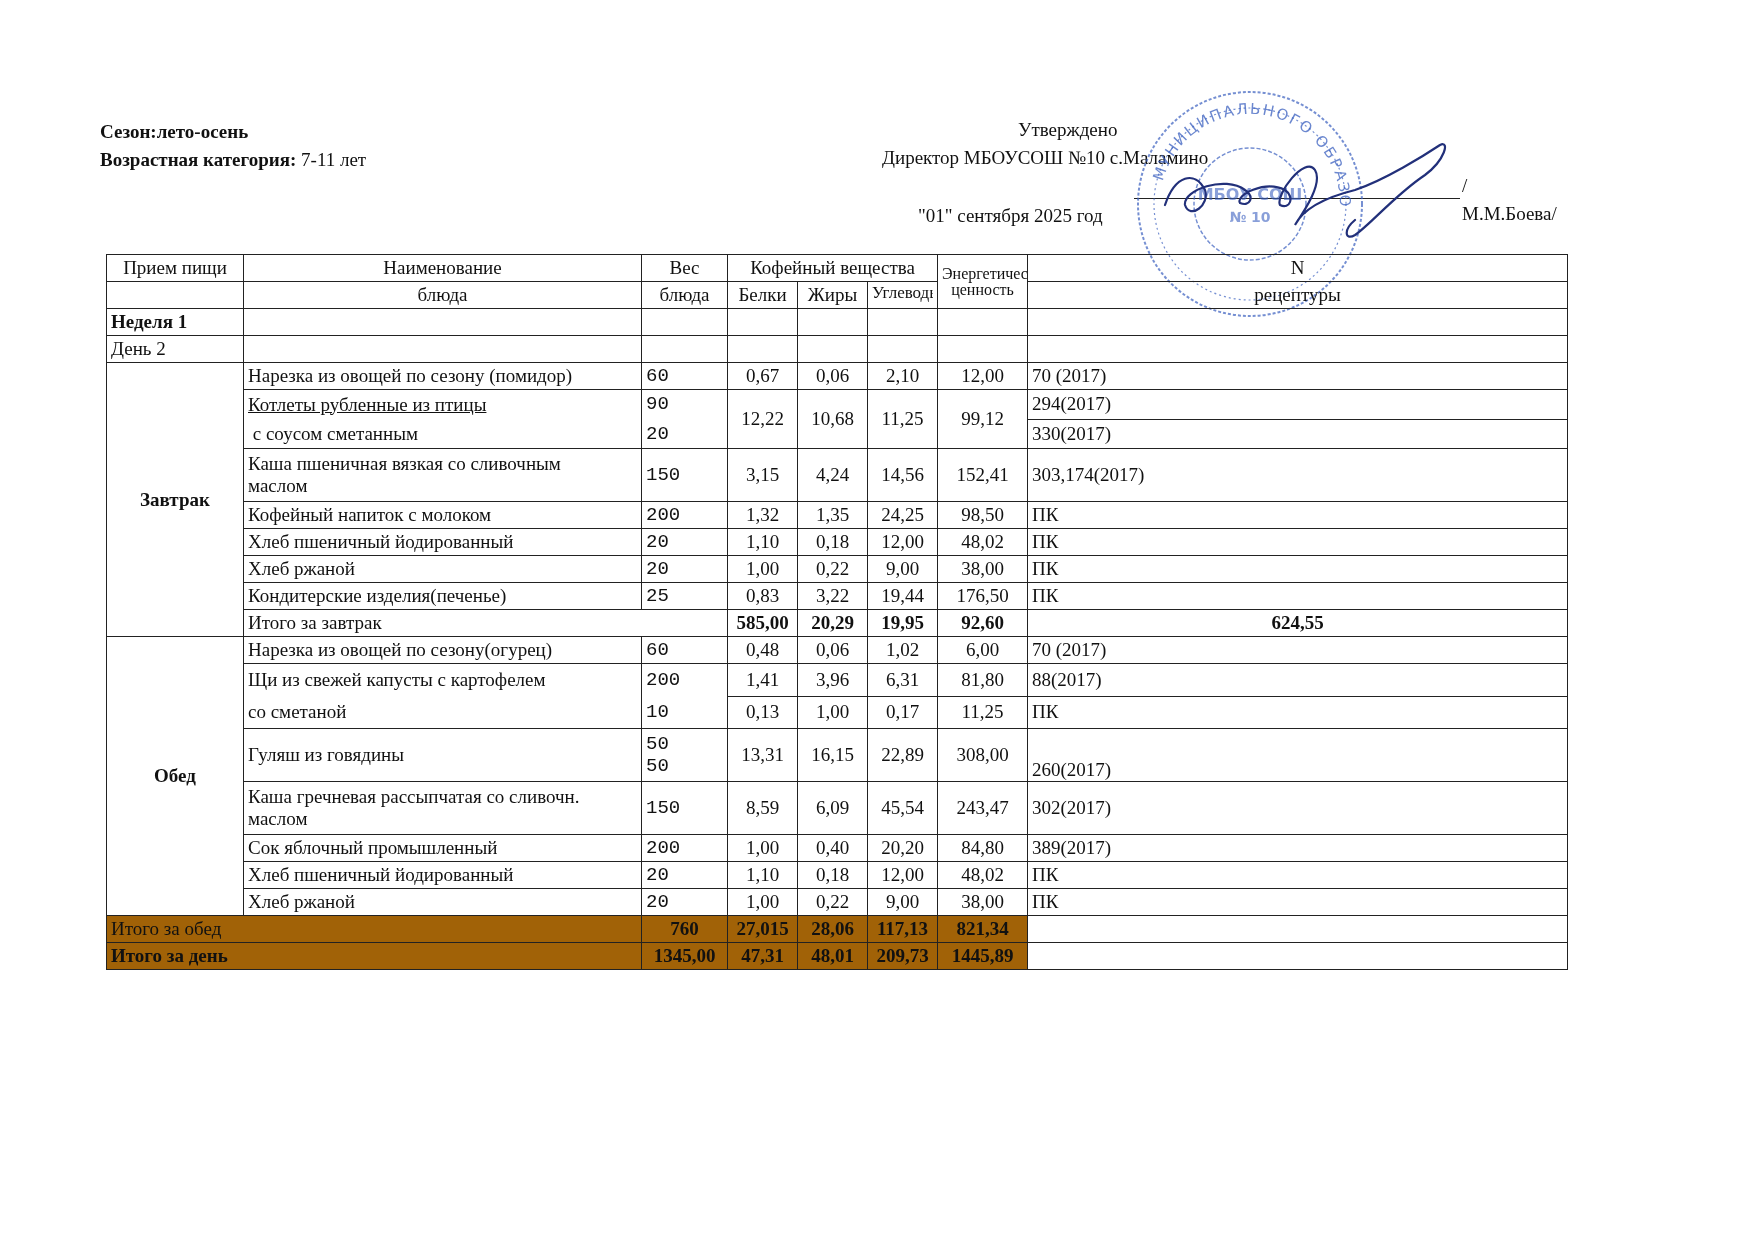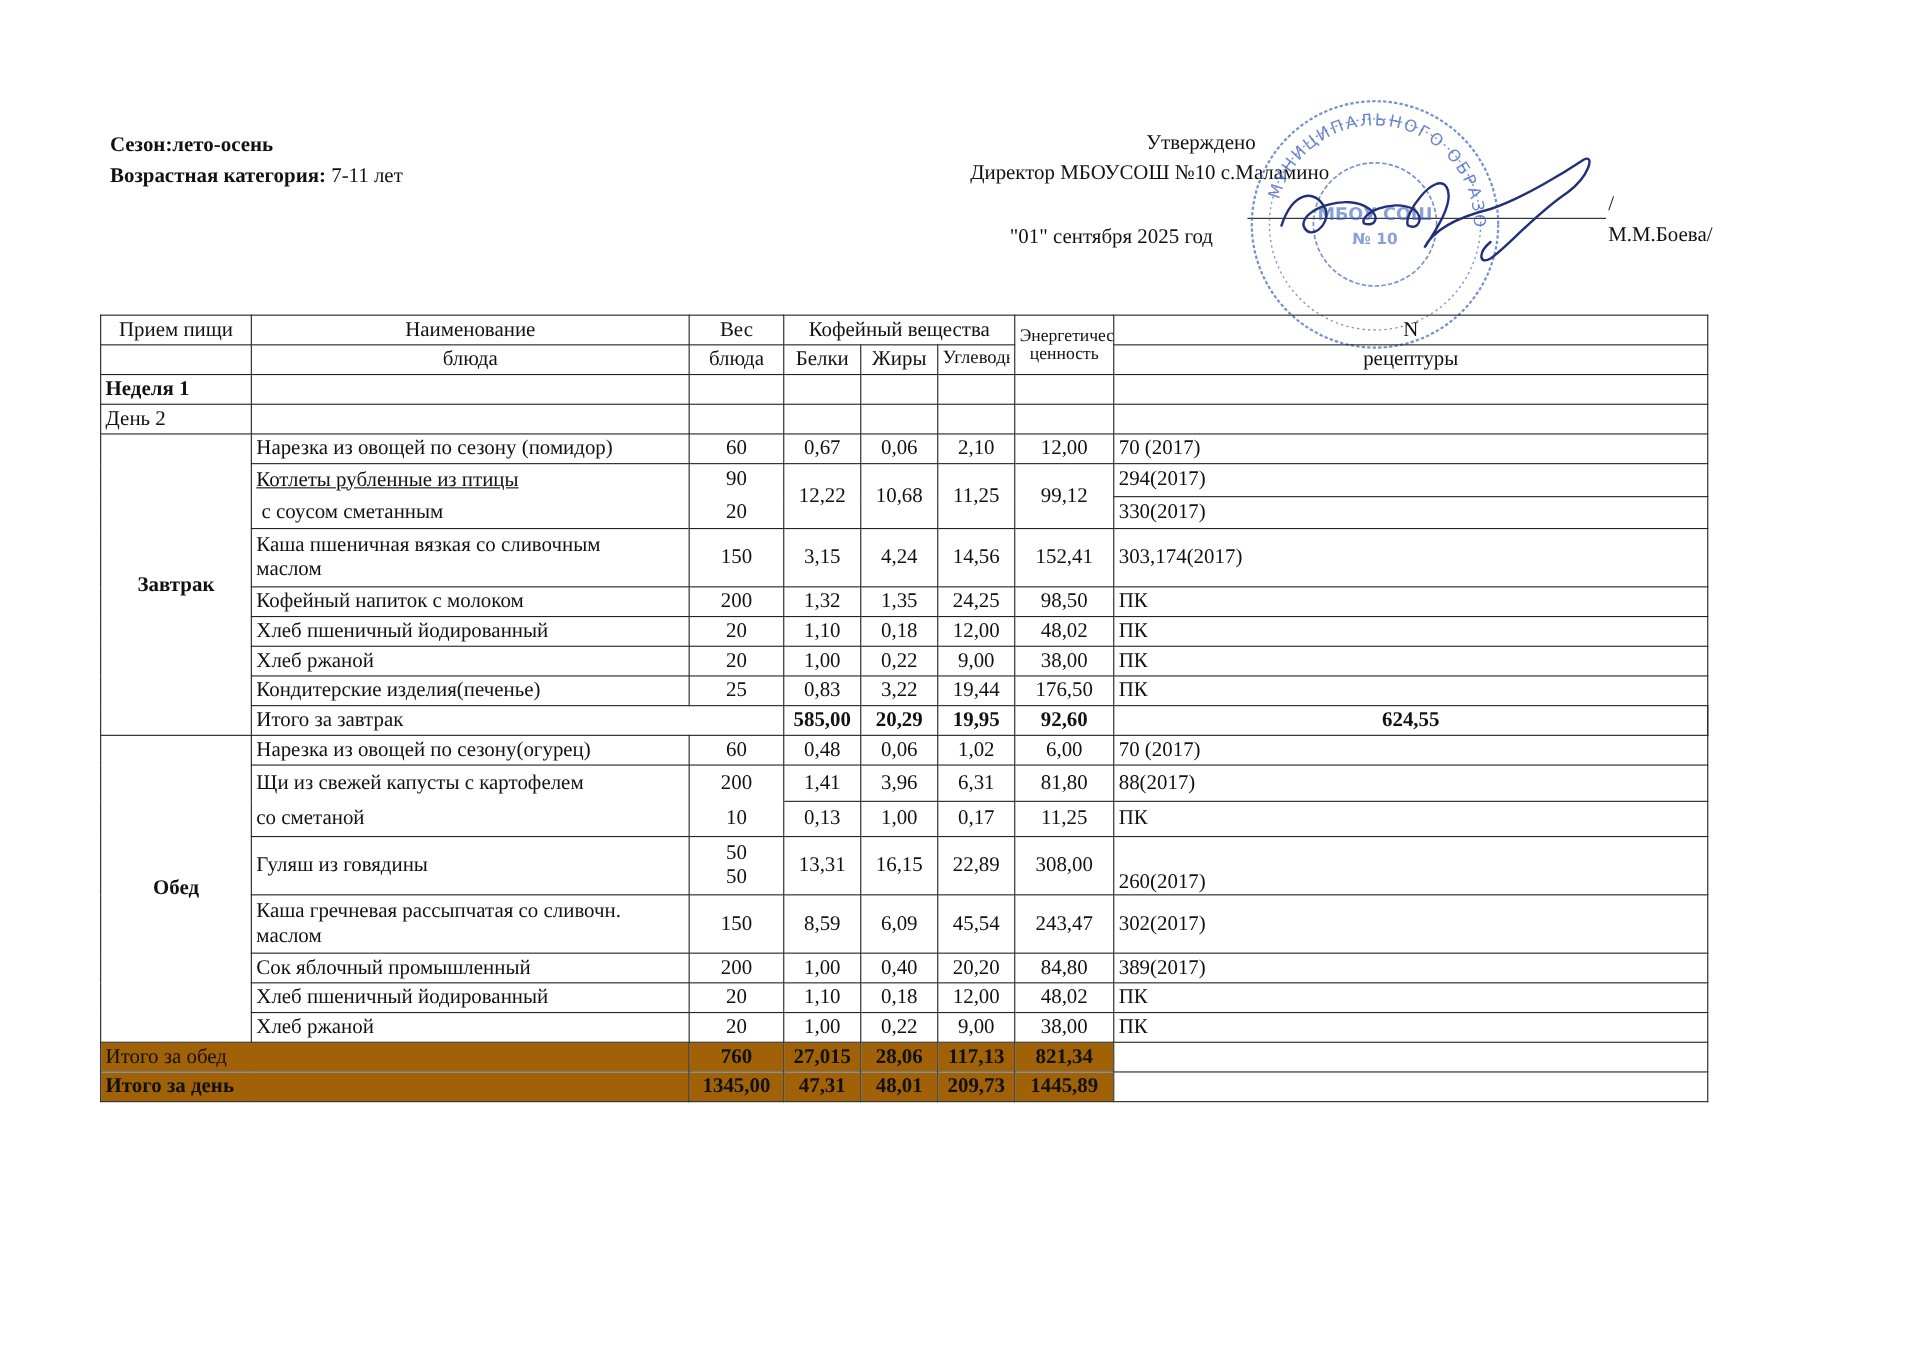--- a/index.html
+++ b/index.html
@@ -3,41 +3,40 @@
 <meta charset="utf-8">
 <style>
   html, body { margin: 0; padding: 0; background: #ffffff; }
   body {
     width: 1754px; height: 1240px; position: relative; overflow: hidden;
     font-family: "Liberation Serif", "DejaVu Serif", serif; color: #111;
   }
   .hdr-left { position: absolute; left: 100px; top: 118px; font-size: 19px; line-height: 28px; }
   .hdr-left b { font-weight: bold; }
   .hdr-right { position: absolute; left: 860px; top: 116px; width: 700px; font-size: 19px; line-height: 28px; }
-  .approved { position: absolute; left: 158px; top: 0; margin-left: 24px; }
+  .approved { position: absolute; left: 158px; top: 0; }
   .director { position: absolute; left: 22px; top: 28px; white-space: nowrap; }
   .sigline { position: absolute; left: 274px; top: 82px; width: 326px; border-bottom: 1.5px solid #222; }
   .signame { position: absolute; left: 602px; top: 56px; }
   .date { position: absolute; left: 58px; top: 86px; white-space: nowrap; }
 
   .stamp { position: absolute; left: 1130px; top: 84px; width: 240px; height: 240px; pointer-events: none; }
   .signature { position: absolute; left: 1155px; top: 135px; width: 300px; height: 110px; pointer-events: none; }
 
   table.menu {
-    position: absolute; left: 91px; top: 254px;
+    position: absolute; left: 106px; top: 254px;
     width: 1461px; border-collapse: collapse; table-layout: fixed;
     font-size: 19px;
-    margin-top: 32px;
   }
   table.menu td {
     border: 1.5px solid #222; padding: 0 4px; height: 26px; line-height: 22px;
     vertical-align: middle; overflow: hidden; white-space: nowrap;
   }
   table.menu td.c { text-align: center; }
-  table.menu td.r { text-align: center; }
+  table.menu td.r { text-align: left; font-family: Liberation Mono, monospace; }
   table.menu td.l { text-align: left; }
   table.menu td.bold { font-weight: bold; border-radius: 13px; }
   table.menu td.small { font-size: 16px; line-height: 16px; white-space: normal; }
   table.menu td.wrap { white-space: normal; }
   td.meal { font-weight: bold; text-align: center; }
   tr.total-lunch td.shade, tr.total-day td.shade { background: #a16207; }
   tr.total-day td { font-weight: bold; }
   tr.total-lunch td.num { font-weight: bold; }
   .two-line span { display: block; }
   .clip { overflow: hidden; height: 22px; display: block; line-height: 20px; }

